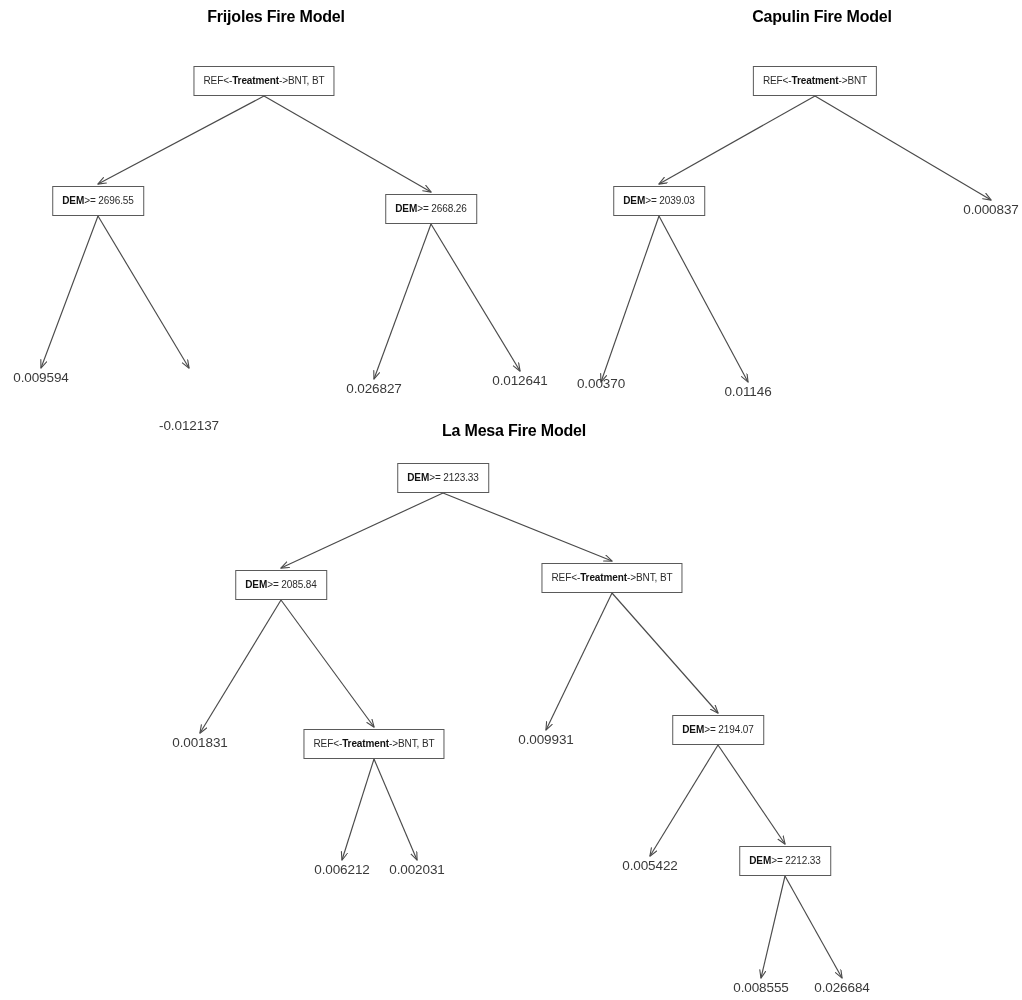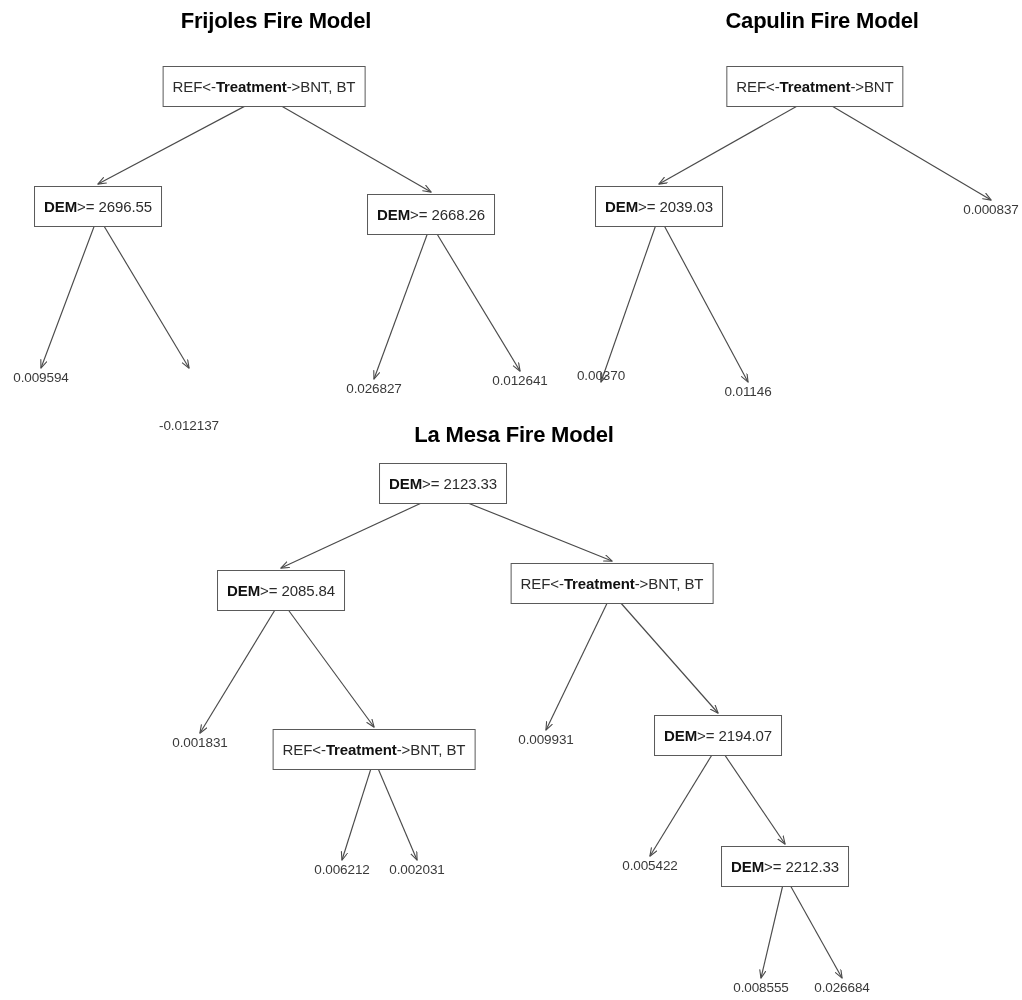--- a/index.html
+++ b/index.html
@@ -24,42 +24,42 @@
   svg.edges {
     position: absolute;
     left: 0;
     top: 0;
     width: 1022px;
     height: 1000px;
     pointer-events: none;
   }
   .tree-title {
     position: absolute;
-    font-size: 22px;
+    font-size: 16px;
     font-weight: bold;
     color: #000000;
     white-space: nowrap;
     letter-spacing: -0.2px;
     text-align: center;
     transform: translateX(-50%);
   }
   .node-box {
     position: absolute;
     box-sizing: border-box;
     border: 1.6px solid #5a5a5a;
     background: #ffffff;
     color: #2b2b2b;
-    font-size: 15px;
+    font-size: 10px;
     line-height: 1;
     white-space: nowrap;
     display: flex;
     align-items: center;
     justify-content: center;
     padding: 14px 9px;
-    height: 41px;
+    height: 30px;
     transform: translateX(-50%);
     letter-spacing: -0.1px;
   }
   .node-box b { font-weight: bold; color: #111; }
   .leaf {
     position: absolute;
     font-size: 13.5px;
     color: #3a3a3a;
     white-space: nowrap;
     transform: translateX(-50%);
@@ -122,21 +122,21 @@
       <div class="node-box" style="left: 815px; top: 66px;">
         <span>REF&lt;-</span>
         <b>Treatment</b>
         <span>-&gt;BNT</span>
       </div>
       <div class="node-box" style="left: 659px; top: 186px;">
         <b>DEM</b>
         <span> &gt;= 2039.03</span>
       </div>
       <div class="leaf" style="left: 991px; top: 202px;">0.000837</div>
-      <div class="leaf" style="left: 601px; top: 368px;">0.00370</div>
+      <div class="leaf" style="left: 601px; top: 376px;">0.00370</div>
       <div class="leaf" style="left: 748px; top: 384px;">0.01146</div>
       <div class="node-box" style="left: 443px; top: 463px;">
         <b>DEM</b>
         <span> &gt;= 2123.33</span>
       </div>
       <div class="node-box" style="left: 281px; top: 570px;">
         <b>DEM</b>
         <span> &gt;= 2085.84</span>
       </div>
       <div class="node-box" style="left: 612px; top: 563px;">

